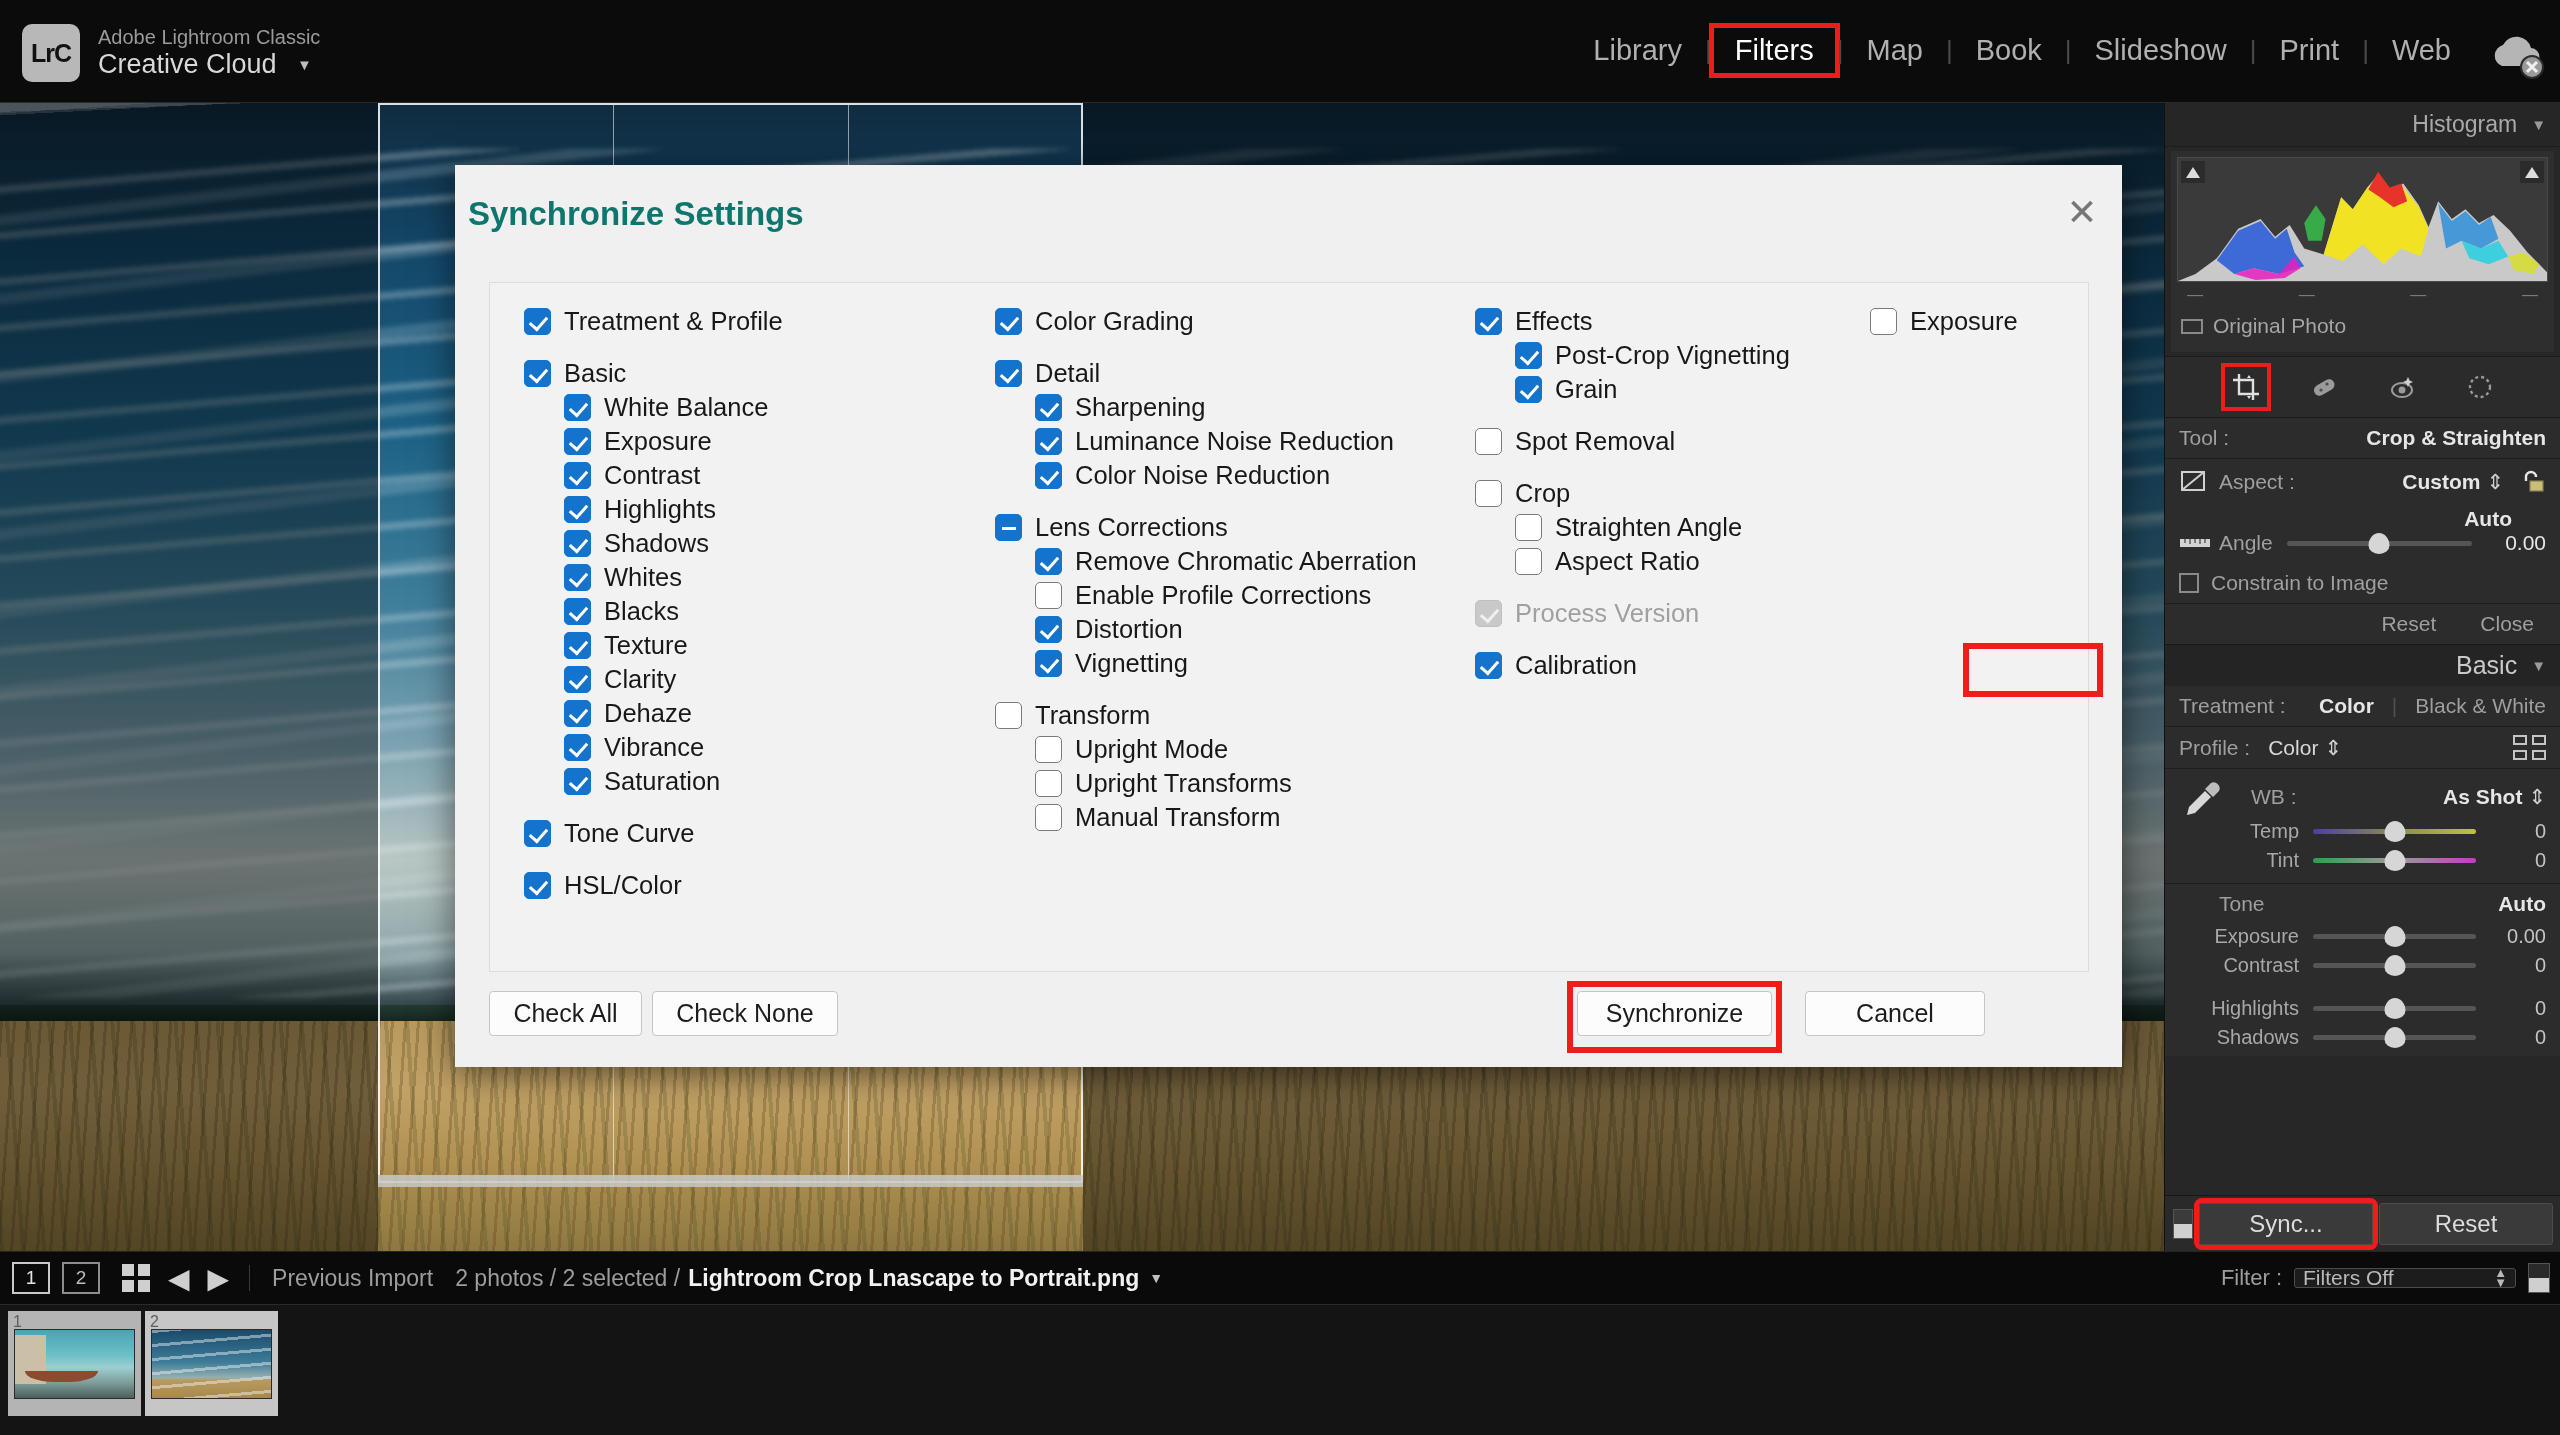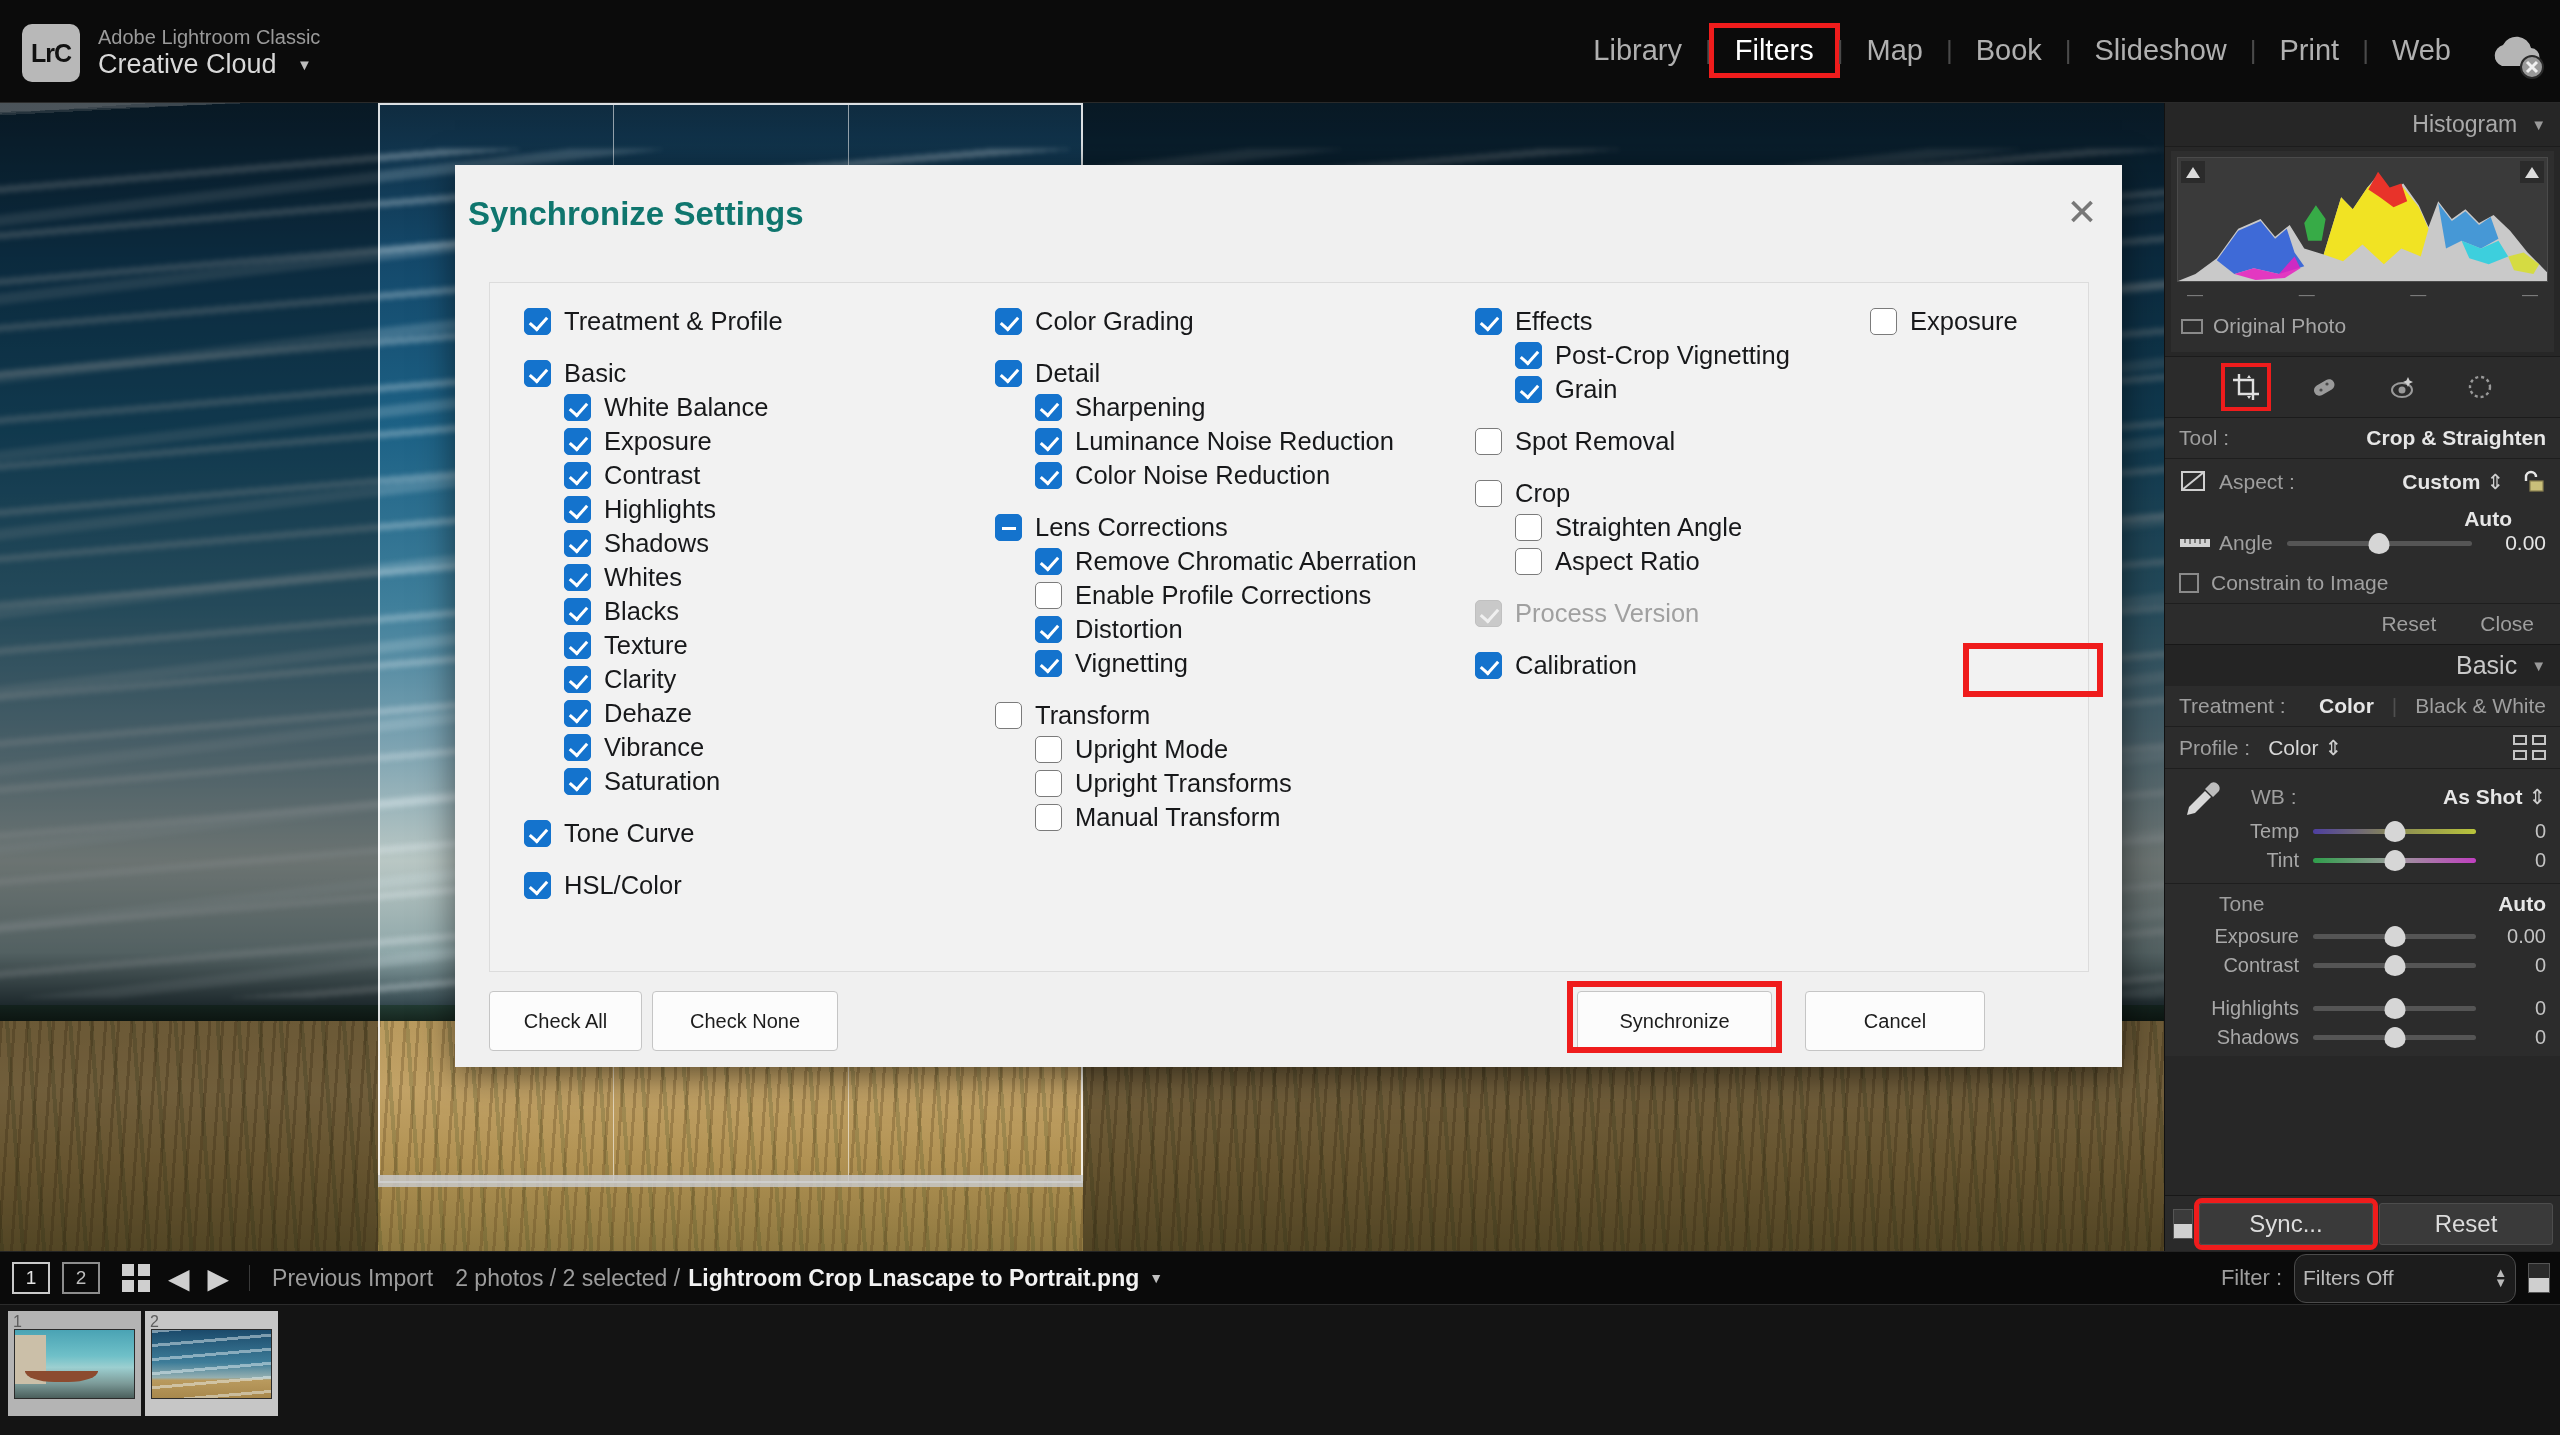--- a/index.html
+++ b/index.html
@@ -129,22 +129,22 @@
     border:solid #f0f0f0; border-width:0 3px 3px 0; transform:rotate(42deg);
   }
 
   .hl-crop {
     position:absolute; left:1508px; top:478px; width:140px; height:54px;
     border:6px solid #ef1c1c; pointer-events:none;
   }
 
   .dlg-footer { position:absolute; left:0; top:826px; width:100%; height:76px; }
   .btn {
-    position:absolute; height:60px; background:#fcfcfc; border:1px solid #c5c5c5;
-    border-radius:4px; font-size:20px; color:#1c1c1c; display:flex; align-items:center;
+    position:absolute; height:45px; background:#fcfcfc; border:1px solid #c5c5c5;
+    border-radius:4px; font-size:25px; color:#1c1c1c; display:flex; align-items:center;
     justify-content:center; cursor:pointer; font-family:"Liberation Sans",sans-serif;
   }
   .btn-checkall { left:34px; width:153px; }
   .btn-checknone { left:197px; width:186px; }
   .btn-sync { left:1122px; width:195px; }
   .btn-cancel { left:1350px; width:180px; }
   .hl-sync {
     position:absolute; left:1112px; top:816px; width:215px; height:72px;
     border:6px solid #ef1c1c; pointer-events:none;
   }
@@ -237,21 +237,21 @@
   .grid-ic i { width:12px; height:12px; background:#cfcfcf; display:block; }
   .arrow-ic { margin-left:18px; font-size:28px; color:#cfcfcf; cursor:pointer; }
   .sep-v { width:1px; height:26px; background:#3a3a3a; margin-left:20px; }
   .bb-txt { margin-left:22px; font-size:23px; color:#9d9d9d; }
   .bb-txt.sel { color:#f2f2f2; font-weight:bold; }
   .bb-caret { margin-left:10px; font-size:14px; color:#c0c0c0; }
 
   .filter-area { margin-left:auto; display:flex; align-items:center; gap:12px; padding-right:10px; }
   .filter-lbl { font-size:22px; color:#9d9d9d; }
   .filter-select {
-    width:222px; height:49px; background:#1c1c1c; border:1px solid #4b4b4b; border-radius:12px;
+    width:222px; height:20px; background:#1c1c1c; border:1px solid #4b4b4b; border-radius:3px;
     display:flex; align-items:center; padding:0 8px; font-size:21px; color:#b9b9b9;
   }
   .spin { margin-left:auto; font-size:13px; line-height:10px; color:#b9b9b9; text-align:center; }
   .sq-toggle { width:22px; height:30px; background:linear-gradient(#2a2a2a 50%,#cfcfcf 50%); border:1px solid #555; }
 
   
   .filmstrip {
     position:absolute; left:0; top:1304px; width:2560px; height:131px; background:#141414;
     border-top:1px solid #2b2b2b; display:flex; align-items:flex-start; padding:6px 0 0 8px; gap:4px;
   }

